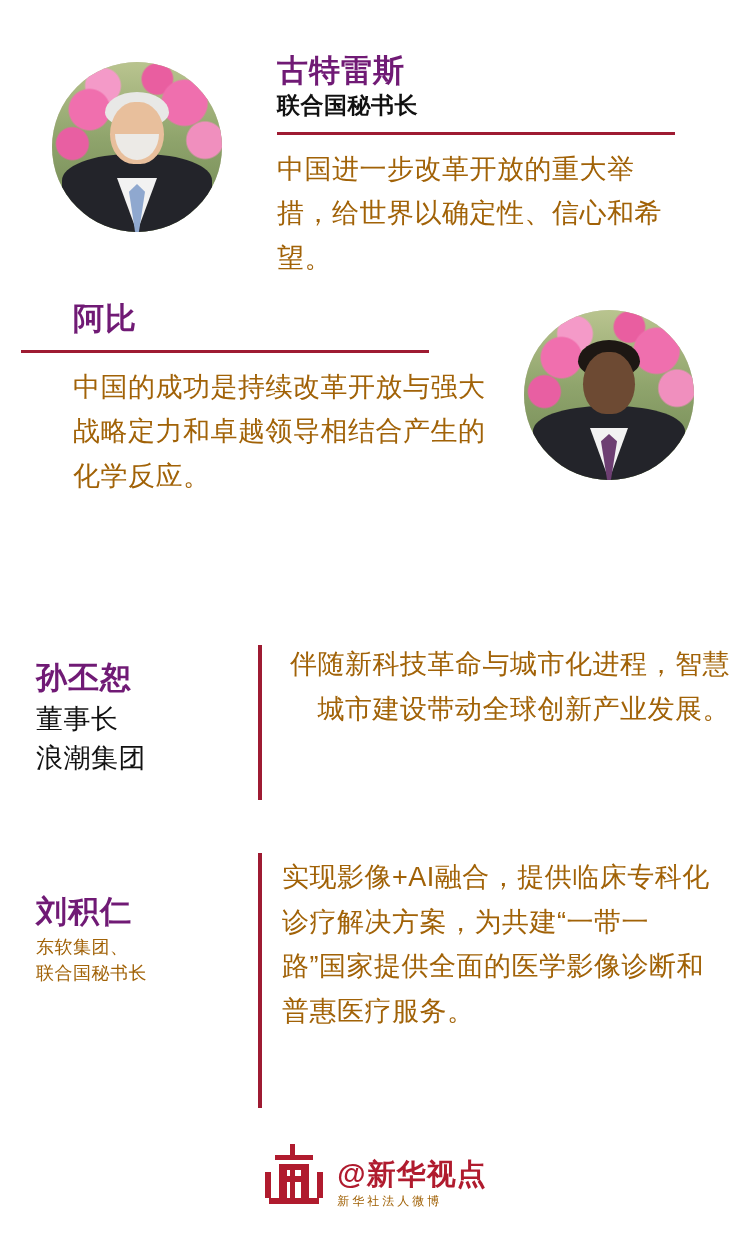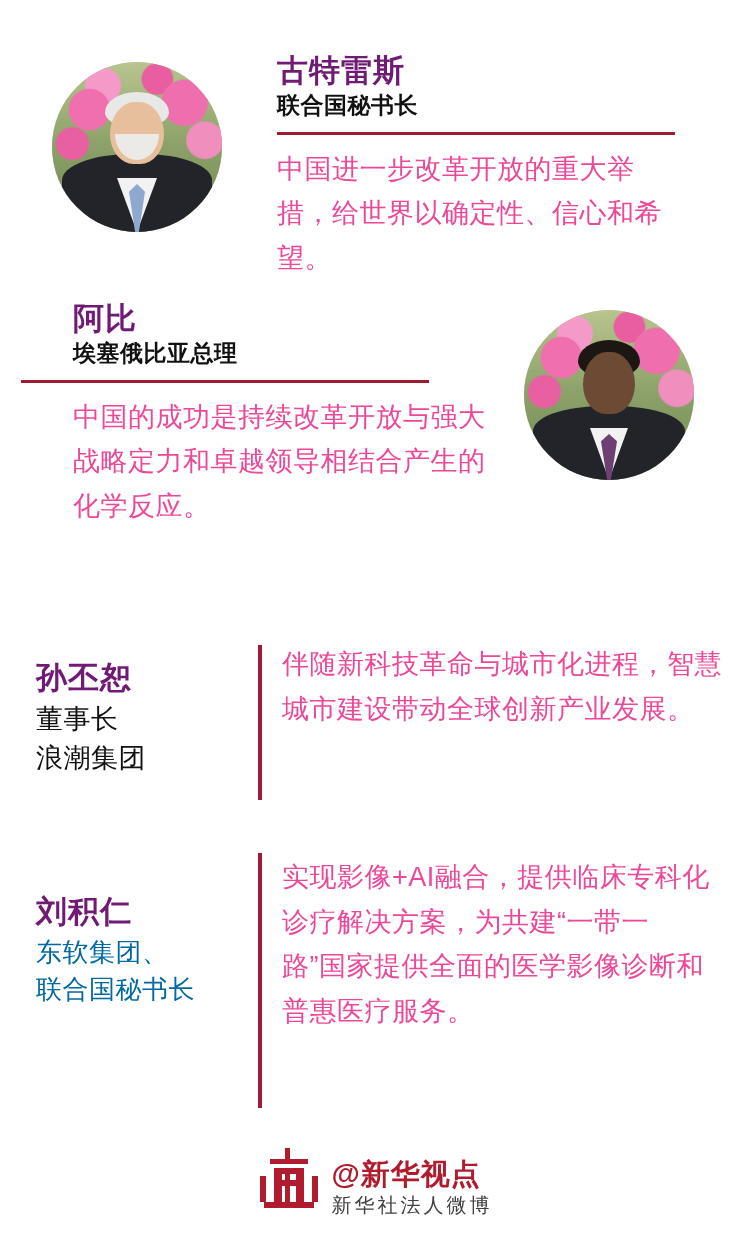--- a/index.html
+++ b/index.html
@@ -89,21 +89,21 @@
     color: #111;
   }
   .rule {
     height: 3px;
     background: #9e1b32;
     margin: 11px 0 12px 0;
   }
   .quote-text {
     font-size: 27px;
     line-height: 1.65;
-    color: #ec4899;
+    color: #a16207;
     letter-spacing: 0.5px;
   }
 
   .vbar {
     position: absolute;
     width: 4px;
     background: #9e1b32;
   }
 
   
@@ -120,27 +120,27 @@
   #abiy-text .title { padding-left: 52px; }
   #abiy-text .rule { width: 408px; }
   #abiy-text .quote-text { padding-left: 52px; }
 
   
   #sec-sun { left: 0; top: 625px; width: 750px; height: 175px; }
   #sun-left { position: absolute; left: 36px; top: 34px; width: 200px; }
   #sun-left .name { margin-bottom: 2px; }
   #sun-left .role { font-size: 27px; line-height: 1.45; color: #111; letter-spacing: 0.5px; }
   #sun-bar { left: 258px; top: 20px; height: 155px; }
-  #sun-text { position: absolute; left: 282px; top: 17px; width: 440px; }
+  #sun-text { position: absolute; left: 290px; top: 17px; width: 440px; text-align: right; }
 
   
   #sec-liu { left: 0; top: 845px; width: 750px; height: 275px; }
   #liu-left { position: absolute; left: 36px; top: 48px; width: 215px; }
   #liu-left .name { margin-bottom: 2px; }
-  #liu-left .role { font-size: 26px; line-height: 1.45; color: #0369a1; letter-spacing: 0.5px; }
+  #liu-left .role { font-size: 18px; line-height: 1.45; color: #a16207; letter-spacing: 0.5px; }
   #liu-bar { left: 258px; top: 8px; height: 255px; }
   #liu-text { position: absolute; left: 282px; top: 10px; width: 430px; }
 
   
   #footer {
     position: absolute;
     left: 0;
     top: 1140px;
     width: 750px;
     display: flex;
@@ -154,22 +154,22 @@
     position: relative;
   }
   #footer-text { line-height: 1; margin-top: 20px; }
   #footer-main {
     font-size: 29px;
     font-weight: bold;
     color: #b01b2e;
     letter-spacing: 1px;
   }
   #footer-sub {
-    font-size: 20px;
-    color: #404040;
+    font-size: 12px;
+    color: #a16207;
     letter-spacing: 3px;
     margin-top: 6px;
   }
 </style>
 </head>
 <body>
 
 <section class="quote-block" id="sec-guterres">
 
   <div class="portrait" id="guterres-portrait">
@@ -196,21 +196,20 @@
     <div class="photo-bg"></div>
     <div class="body" style="width:152px;height:74px;"></div>
     <div class="shirt" style="width:38px;height:52px;bottom:0;"></div>
     <div class="tie" style="width:16px;height:46px;bottom:0;background:#6d3f72;"></div>
     <div class="hair" style="width:62px;height:36px;top:30px;background:#1d1713;"></div>
     <div class="face" style="width:52px;height:62px;top:42px;background:#6d4a33;"></div>
   </div>
 
   <div id="abiy-text">
     <div class="name">阿比</div>
-    <div class="title">埃塞俄比亚总理</div>
     <div class="rule"></div>
     <div class="quote-text">中国的成功是持续改革开放与强大战略定力和卓越领导相结合产生的化学反应。</div>
   </div>
 </section>
 
 <section class="quote-block" id="sec-sun">
   <div id="sun-left">
     <div class="name">孙丕恕</div>
     <div class="role">董事长</div>
     <div class="role">浪潮集团</div>

